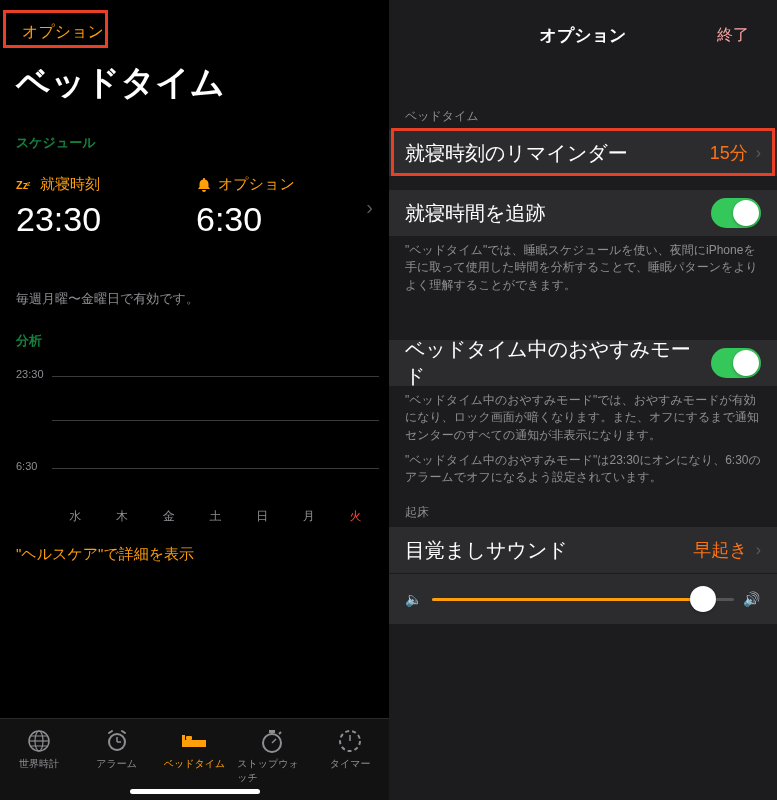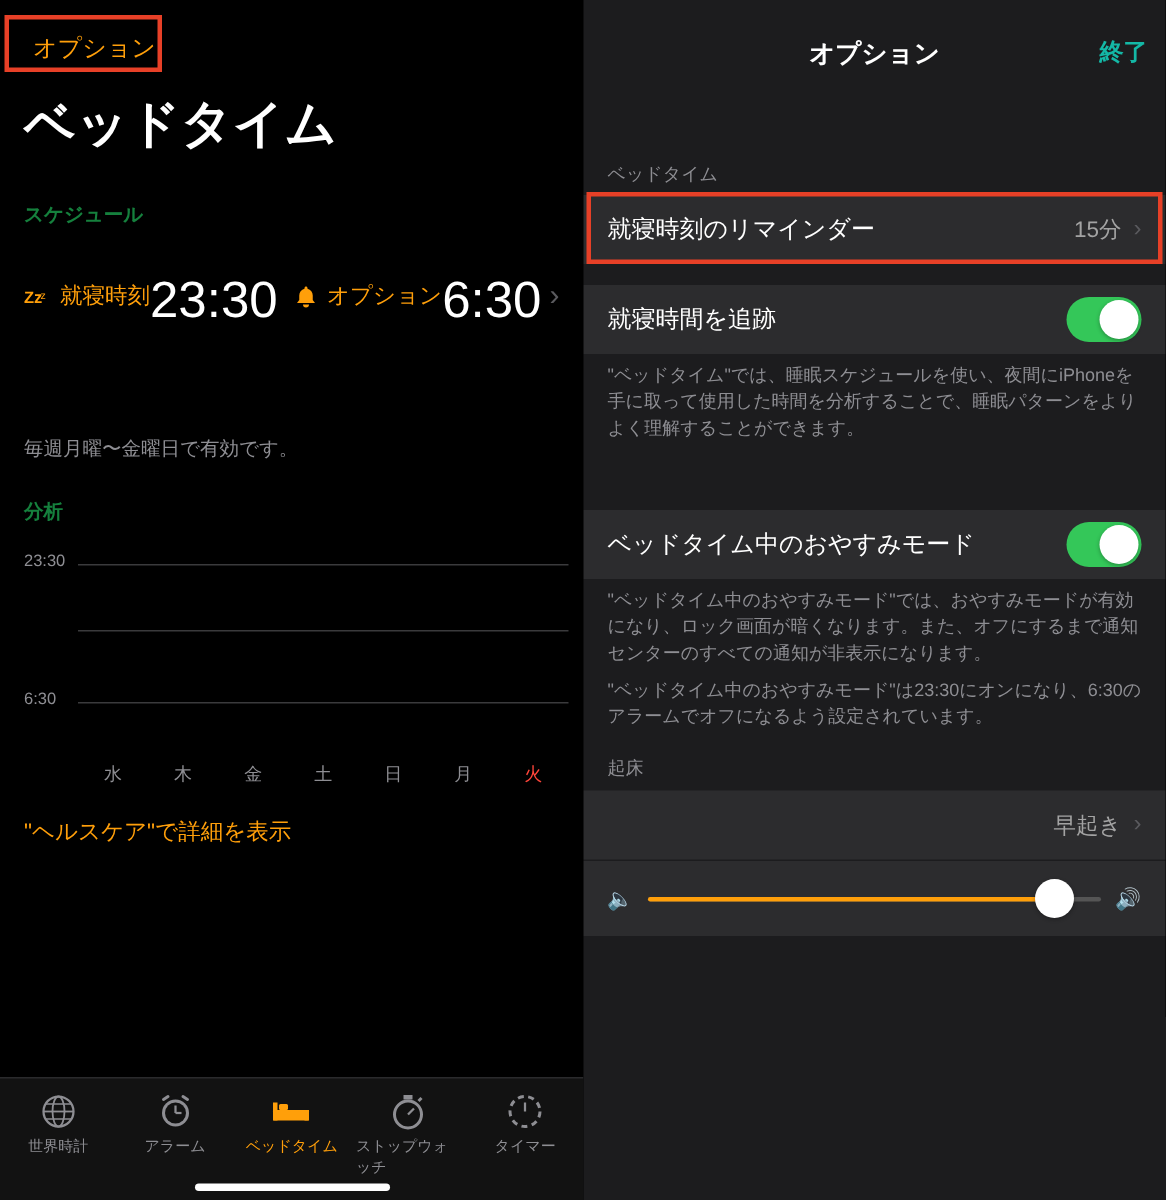--- a/index.html
+++ b/index.html
@@ -17,21 +17,21 @@
 .right { width: 388px; background: #1c1c1e; }
 
 
 .options-link { position: absolute; top: 18px; left: 14px; color: #ff9f0a; font-size: 16px; padding: 4px 8px; }
 .red-box-1 { position: absolute; top: 10px; left: 3px; width: 105px; height: 38px; border: 3px solid #e74027; }
 .title-large { position: absolute; top: 60px; left: 16px; font-size: 34px; font-weight: 700; }
 .section-label { color: #15803d; font-size: 13px; font-weight: bold; }
 .schedule-label { position: absolute; top: 134px; left: 16px; }
 
 .schedule-row { position: absolute; top: 175px; left: 16px; right: 16px; display: flex; align-items: center; }
-.sched-col { display: flex; flex-direction: row; }
+.sched-col { display: flex; flex-direction: column; }
 .sched-col.bed { width: 180px; }
 .sched-header { display: flex; align-items: center; color: #ff9f0a; font-size: 15px; gap: 6px; }
 .sched-time { font-size: 34px; font-weight: 400; margin-top: 6px; }
 .chevron { color: #5a5a5e; font-size: 20px; margin-left: auto; }
 
 .schedule-note { position: absolute; top: 290px; left: 16px; color: #8e8e93; font-size: 13px; text-align: center; }
 .analysis-label { position: absolute; top: 332px; left: 16px; }
 
 .chart { position: absolute; top: 360px; left: 16px; right: 10px; height: 165px; }
 .chart-y { position: absolute; left: 0; font-size: 11px; color: #8e8e93; }
@@ -43,27 +43,27 @@
 
 .tabbar { position: absolute; bottom: 0; left: 0; right: 0; height: 82px; background: #121212; border-top: 1px solid #2a2a2c; display: flex; justify-content: space-around; padding-top: 8px; }
 .tab { display: flex; flex-direction: column; align-items: center; gap: 2px; color: #8e8e93; font-size: 10px; width: 70px; }
 .tab.active { color: #ff9f0a; }
 .tab-icon { font-size: 24px; height: 28px; display: flex; align-items: center; }
 .home-indicator { position: absolute; bottom: 6px; left: 50%; transform: translateX(-50%); width: 130px; height: 5px; background: #fff; border-radius: 3px; }
 
 
 .nav { position: absolute; top: 0; left: 0; right: 0; height: 70px; display: flex; align-items: center; justify-content: center; }
 .nav-title { font-size: 17px; font-weight: 600; }
-.nav-done { position: absolute; right: 12px; color: #14b8a6; font-size: 16px; font-weight: 700; }
+.nav-done { position: absolute; right: 28px; color: #fca5a5; font-size: 16px; font-weight: 400; }
 
 .group-header { color: #8e8e93; font-size: 12px; padding-left: 16px; }
 .gh1 { position: absolute; top: 108px; }
 .cell { position: absolute; left: 0; right: 0; background: #2c2c2e; height: 46px; display: flex; align-items: center; padding: 0 16px; }
-.cell-label { font-size: 16px; }
-.cell-value { margin-left: auto; color: #a3a3a3; font-size: 15px; margin-right: 8px; }
+.cell-label { font-size: 20px; }
+.cell-value { margin-left: auto; color: #f97316; font-size: 18px; margin-right: 8px; }
 .cell .chev { color: #5a5a5e; font-size: 16px; }
 
 .red-box-2 { position: absolute; top: 128px; left: 2px; right: 2px; height: 48px; border: 3px solid #e74027; z-index: 5; }
 
 .c1 { top: 130px; }
 .c2 { top: 190px; }
 .c3 { top: 340px; }
 .c4 { top: 527px; }
 .c5 { top: 574px; height: 50px; }
 
@@ -227,20 +227,21 @@
   <div class="cell c3">
     <span class="cell-label">ベッドタイム中のおやすみモード</span>
     <div class="switch"></div>
   </div>
   <div class="footer-text ft2">"ベッドタイム中のおやすみモード"では、おやすみモードが有効になり、ロック画面が暗くなります。また、オフにするまで通知センターのすべての通知が非表示になります。</div>
   <div class="footer-text ft3">"ベッドタイム中のおやすみモード"は23:30にオンになり、6:30のアラームでオフになるよう設定されています。</div>
 
   <div class="group-header gh2">起床</div>
 
   <div class="cell c4">
+    <span class="cell-label">目覚ましサウンド</span>
     <span class="cell-value">早起き</span>
     <span class="chev">›</span>
   </div>
 
   <div class="cell c5">
     <div class="slider-row">
       <span class="vol-icon">🔈</span>
       <div class="slider-track">
         <div class="slider-fill"></div>
         <div class="slider-thumb"></div>

